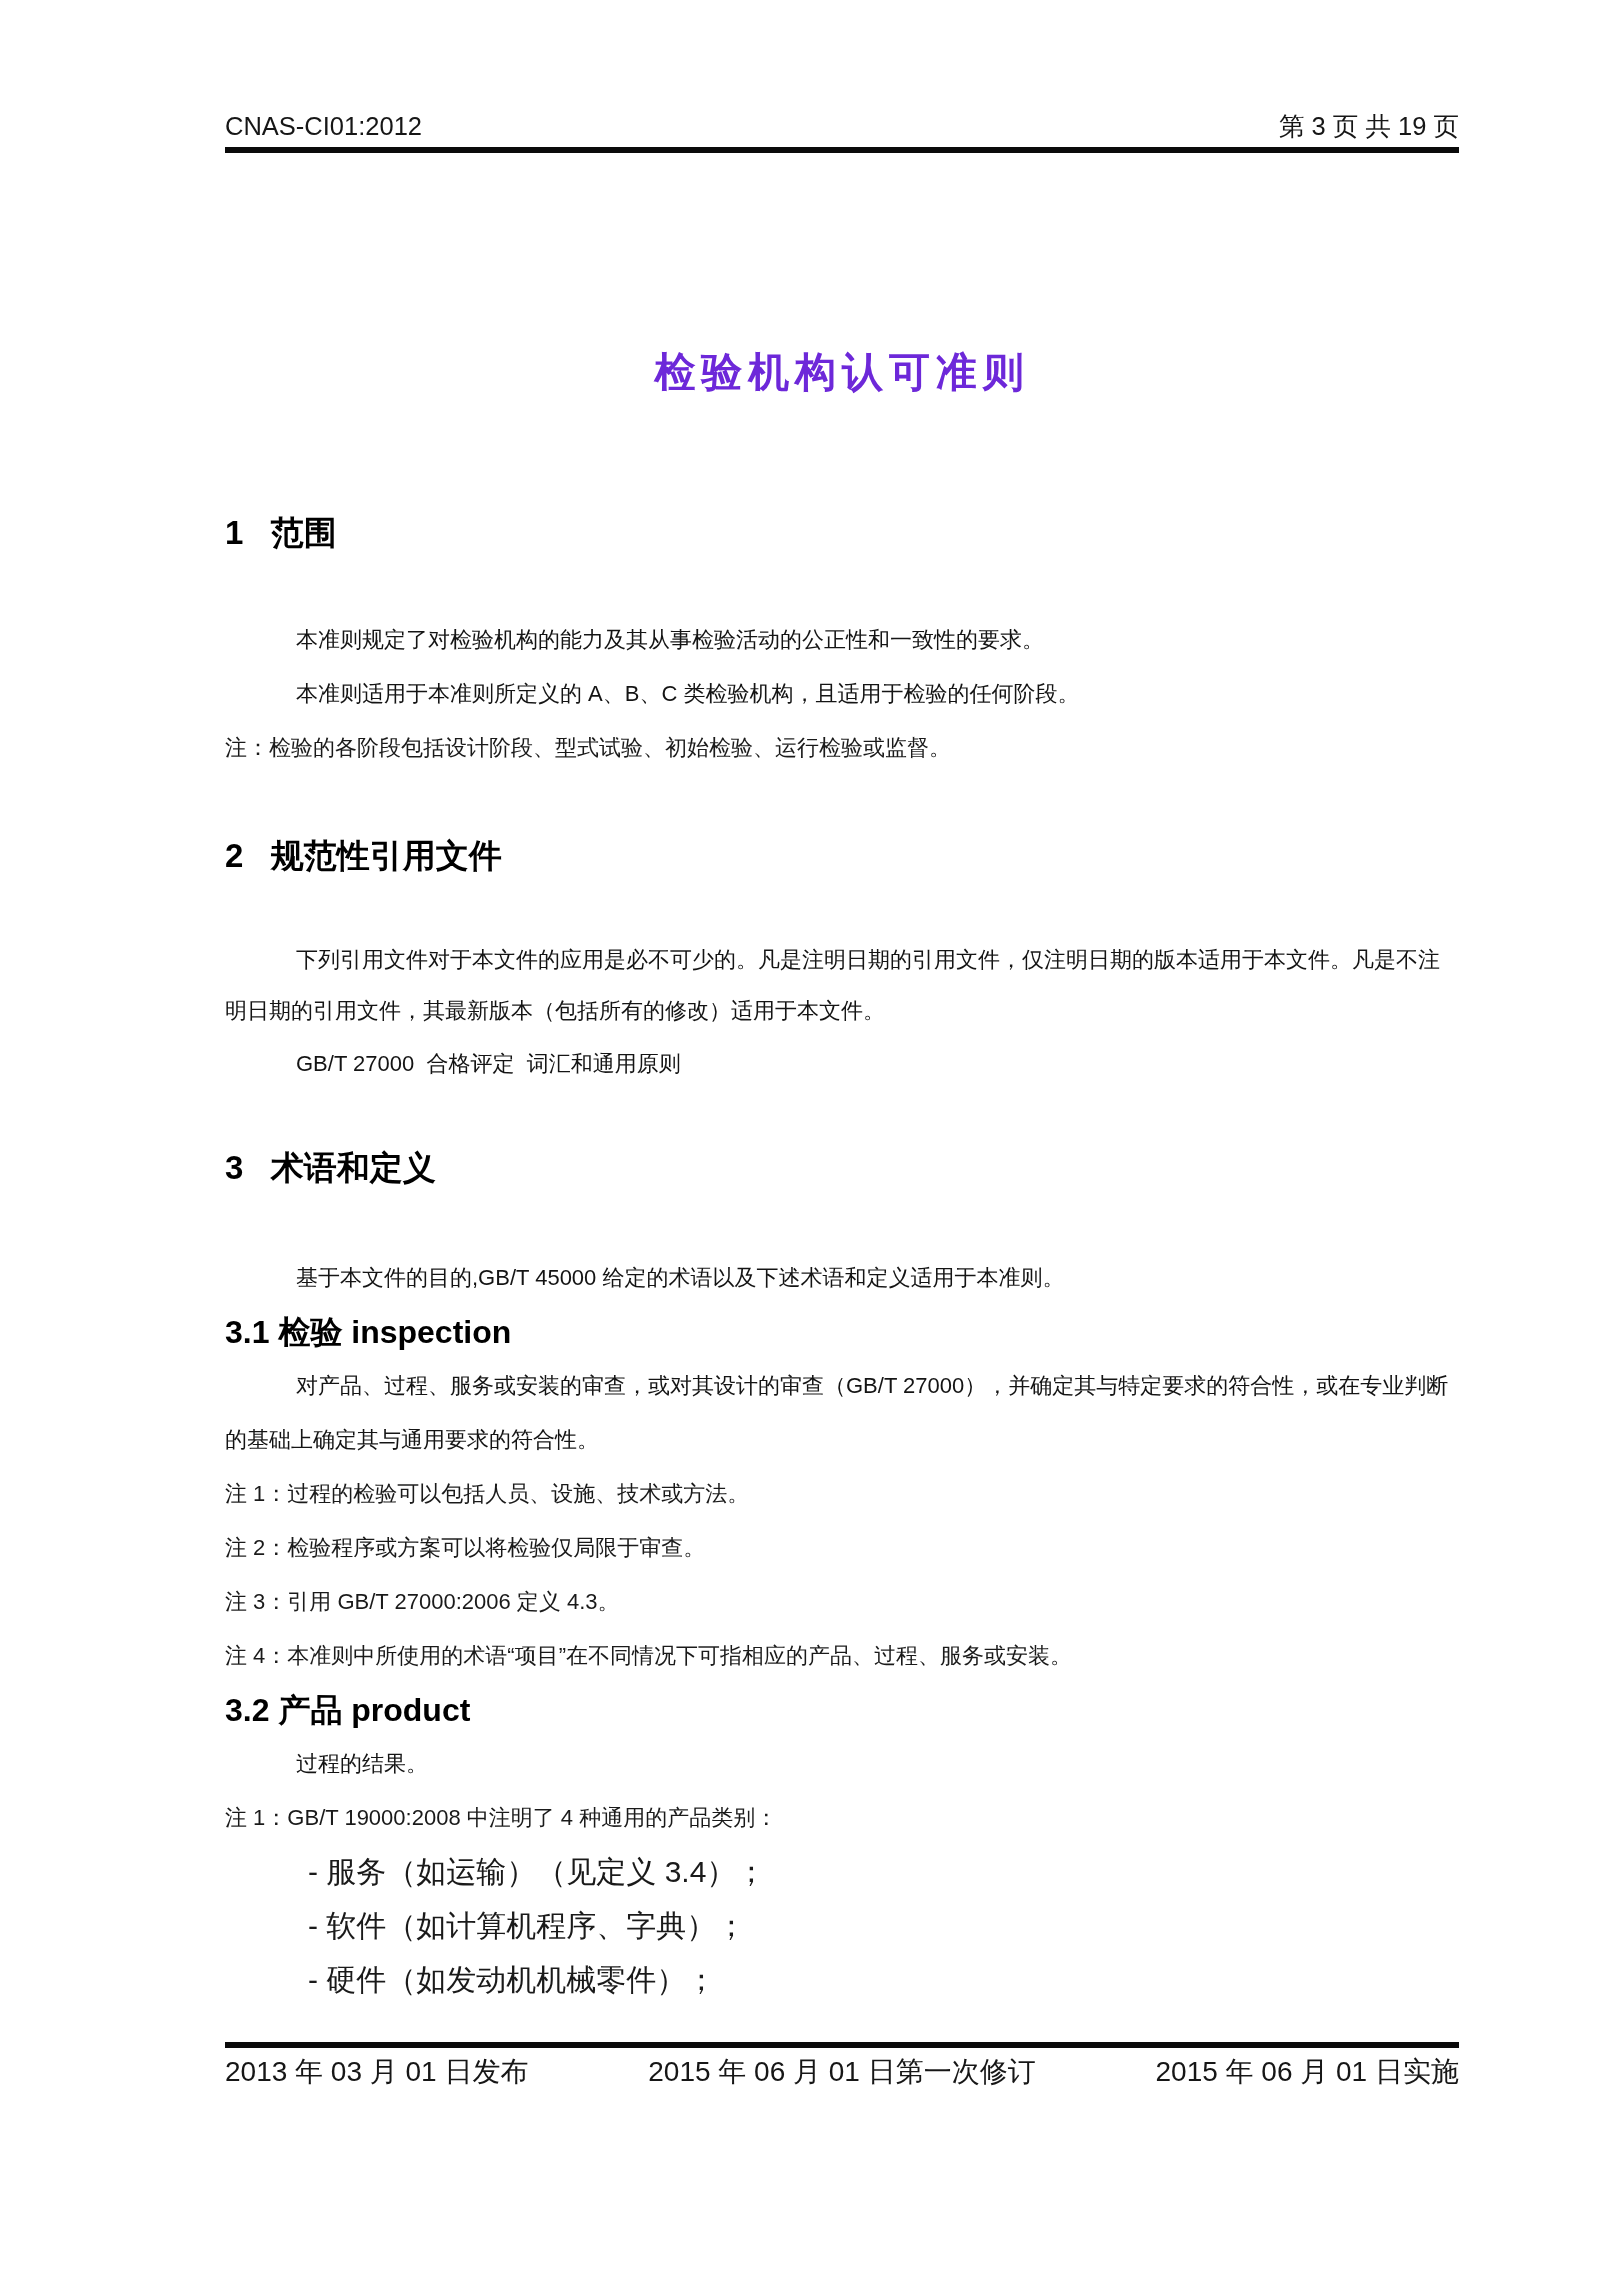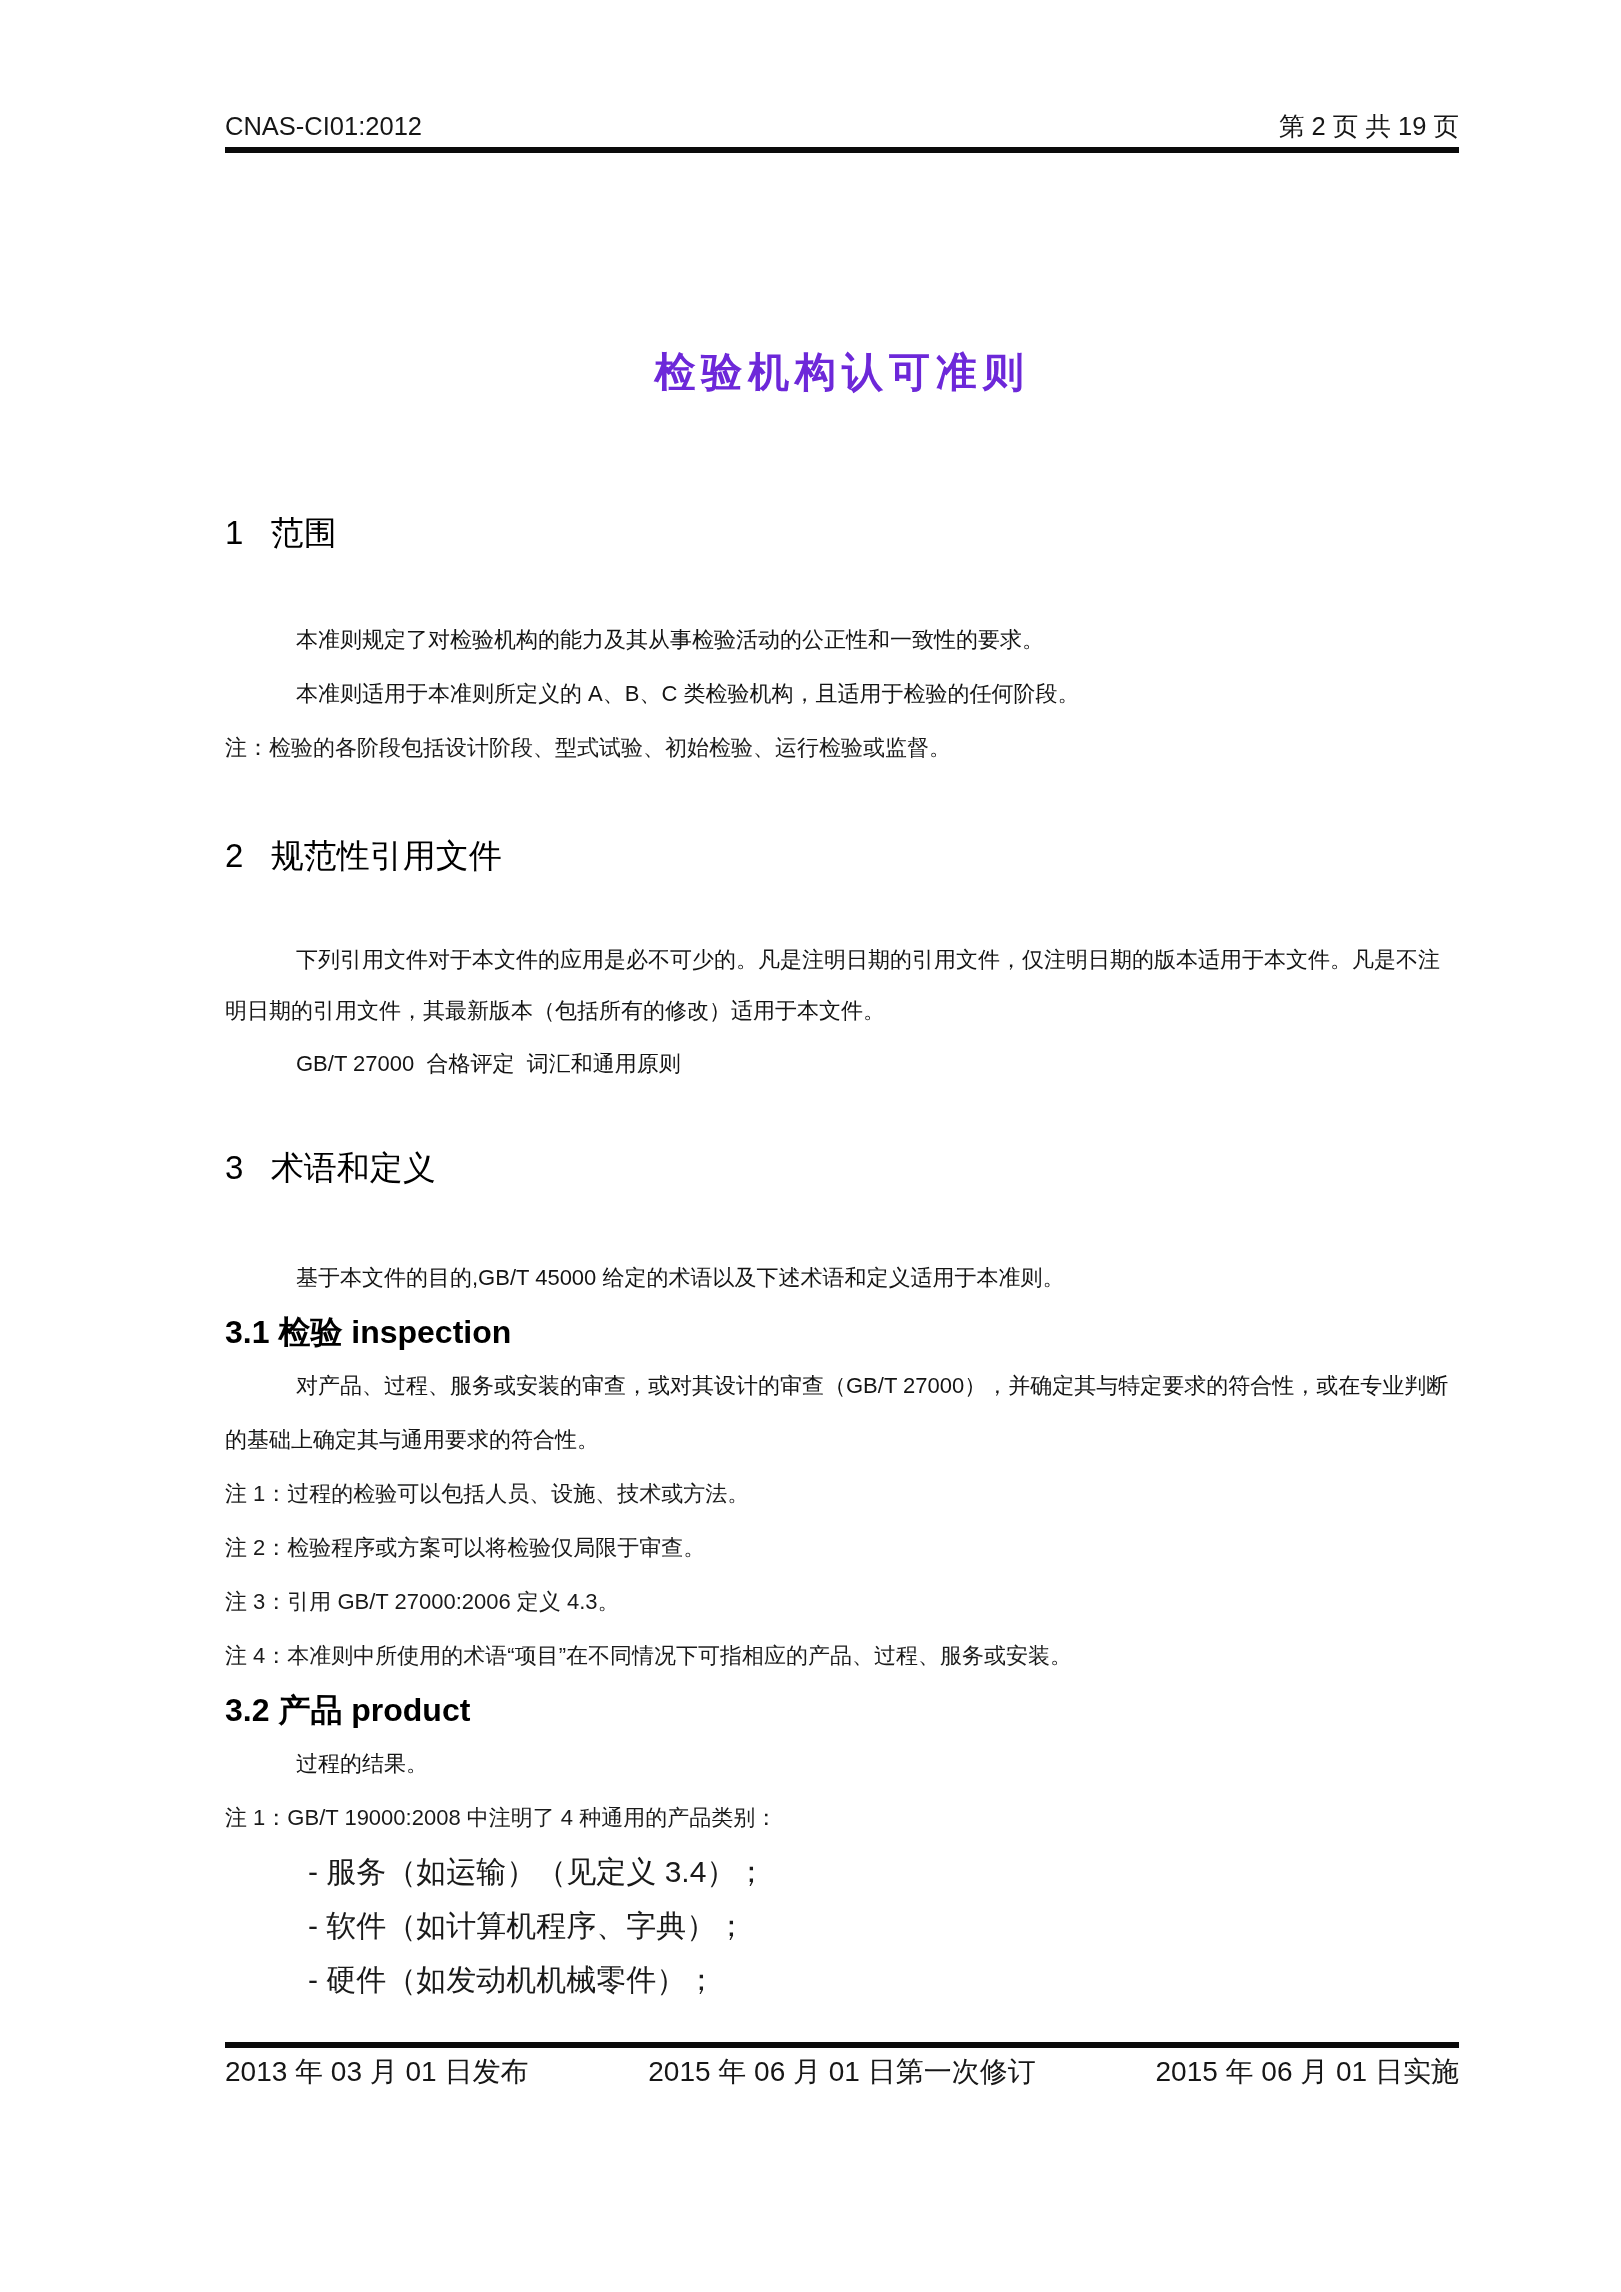--- a/index.html
+++ b/index.html
@@ -36,21 +36,21 @@
     text-align: center;
     font-size: 41px;
     font-weight: bold;
     letter-spacing: 5.9px;
     line-height: 55px;
     color: #6d28d9;
   }
   .sec-heading {
     margin: 0;
     font-size: 33px;
-    font-weight: normal;
+    font-weight: bold;
     line-height: 54px;
     color: #000000;
   }
   .sec-heading .num { margin-right: 27.4px; }
   .h1 { margin-top: 106px; }
   .h2 { margin-top: 54px; }
   .h3 { margin-top: 52px; }
   .body {
     margin: 0;
     font-size: 22px;
@@ -102,21 +102,21 @@
     color: #161616;
   }
 </style>
 </head>
 <body>
 
 <div class="page">
 
   <div class="header">
     <span>CNAS-CI01:2012</span>
-    <span>第 2 页 共 19 页</span>
+    <span>第 3 页 共 19 页</span>
   </div>
   <div class="rule"></div>
 
   <h1 class="title">检验机构认可准则</h1>
 
   <h2 class="sec-heading h1"><span class="num">1</span><span>范围</span></h2>
   <p class="body ind first-para">本准则规定了对检验机构的能力及其从事检验活动的公正性和一致性的要求。</p>
   <p class="body ind">本准则适用于本准则所定义的 A、B、C 类检验机构，且适用于检验的任何阶段。</p>
   <p class="note">注：检验的各阶段包括设计阶段、型式试验、初始检验、运行检验或监督。</p>
 

